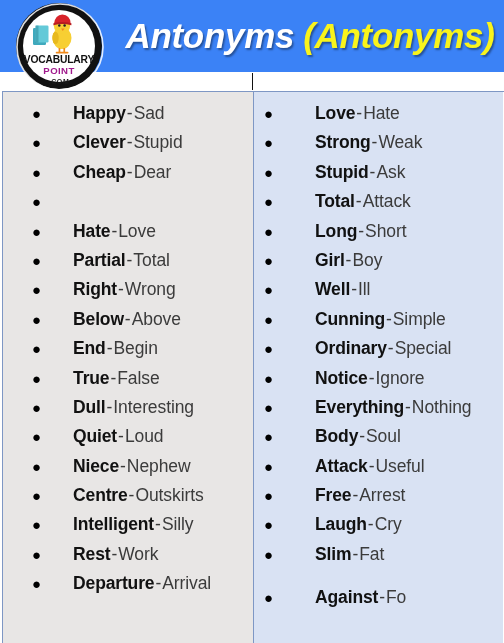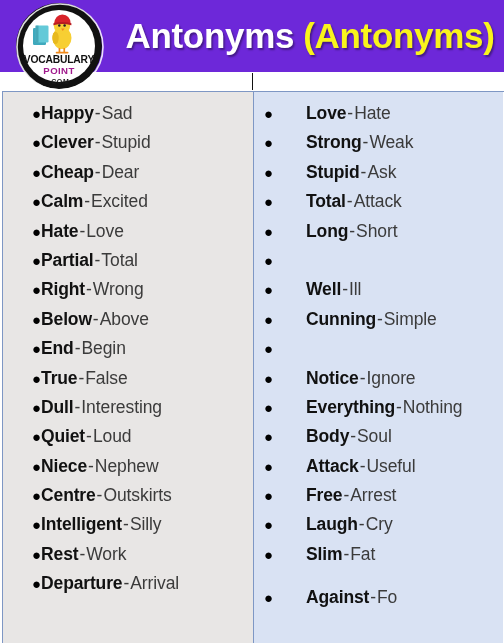--- a/index.html
+++ b/index.html
@@ -20,22 +20,23 @@
     background: #ffffff;
     overflow: hidden;
   }
 
   
   .header {
     position: absolute;
     top: 0; left: 0;
     width: 504px;
     height: 72px;
-    background: #6d28d9;
+    background: #3b82f6;
     overflow: visible;
+    font-style: italic;
   }
 
   .header-title {
     position: absolute;
     left: 118px;
     top: 1px;
     width: 384px;
     height: 70px;
     display: flex;
     align-items: center;
@@ -117,22 +118,22 @@
   }
   .col-left .bullet  { margin-left: 29px; }
   .col-right .bullet { margin-left: 10px; }
 
   .pair {
     flex: 0 0 auto;
     font-size: 17.5px;
     line-height: 29.4px;
     color: #1a1a1a;
   }
-  .col-left .pair  { }
-  .col-right .pair { margin-left: 33px; }
+  .col-left .pair  { margin-left: 32px; }
+  .col-right .pair { margin-left: 42px; }
 
   .pair .w {
     font-weight: 700;
     color: #111111;
     letter-spacing: -0.15px;
   }
   .pair .dash {
     font-weight: 400;
     color: #3a3a3a;
     padding: 0 1px;
@@ -209,21 +210,20 @@
         <div class="row">
           <span class="bullet">●</span>
           <span class="pair"><span class="w">Clever</span><span class="dash">-</span><span class="o">Stupid</span></span>
         </div>
         <div class="row">
           <span class="bullet">●</span>
           <span class="pair"><span class="w">Cheap</span><span class="dash">-</span><span class="o">Dear</span></span>
         </div>
         <div class="row">
           <span class="bullet">●</span>
-          <span class="pair"><span class="w">Calm</span><span class="dash">-</span><span class="o">Excited</span></span>
         </div>
         <div class="row">
           <span class="bullet">●</span>
           <span class="pair"><span class="w">Hate</span><span class="dash">-</span><span class="o">Love</span></span>
         </div>
         <div class="row">
           <span class="bullet">●</span>
           <span class="pair"><span class="w">Partial</span><span class="dash">-</span><span class="o">Total</span></span>
         </div>
         <div class="row">
@@ -287,31 +287,33 @@
         <div class="row">
           <span class="bullet">●</span>
           <span class="pair"><span class="w">Total</span><span class="dash">-</span><span class="o">Attack</span></span>
         </div>
         <div class="row">
           <span class="bullet">●</span>
           <span class="pair"><span class="w">Long</span><span class="dash">-</span><span class="o">Short</span></span>
         </div>
         <div class="row">
           <span class="bullet">●</span>
+          <span class="pair"><span class="w">Girl</span><span class="dash">-</span><span class="o">Boy</span></span>
         </div>
         <div class="row">
           <span class="bullet">●</span>
           <span class="pair"><span class="w">Well</span><span class="dash">-</span><span class="o">Ill</span></span>
         </div>
         <div class="row">
           <span class="bullet">●</span>
           <span class="pair"><span class="w">Cunning</span><span class="dash">-</span><span class="o">Simple</span></span>
         </div>
         <div class="row">
           <span class="bullet">●</span>
+          <span class="pair"><span class="w">Ordinary</span><span class="dash">-</span><span class="o">Special</span></span>
         </div>
         <div class="row">
           <span class="bullet">●</span>
           <span class="pair"><span class="w">Notice</span><span class="dash">-</span><span class="o">Ignore</span></span>
         </div>
         <div class="row">
           <span class="bullet">●</span>
           <span class="pair"><span class="w">Everything</span><span class="dash">-</span><span class="o">Nothing</span></span>
         </div>
         <div class="row">

